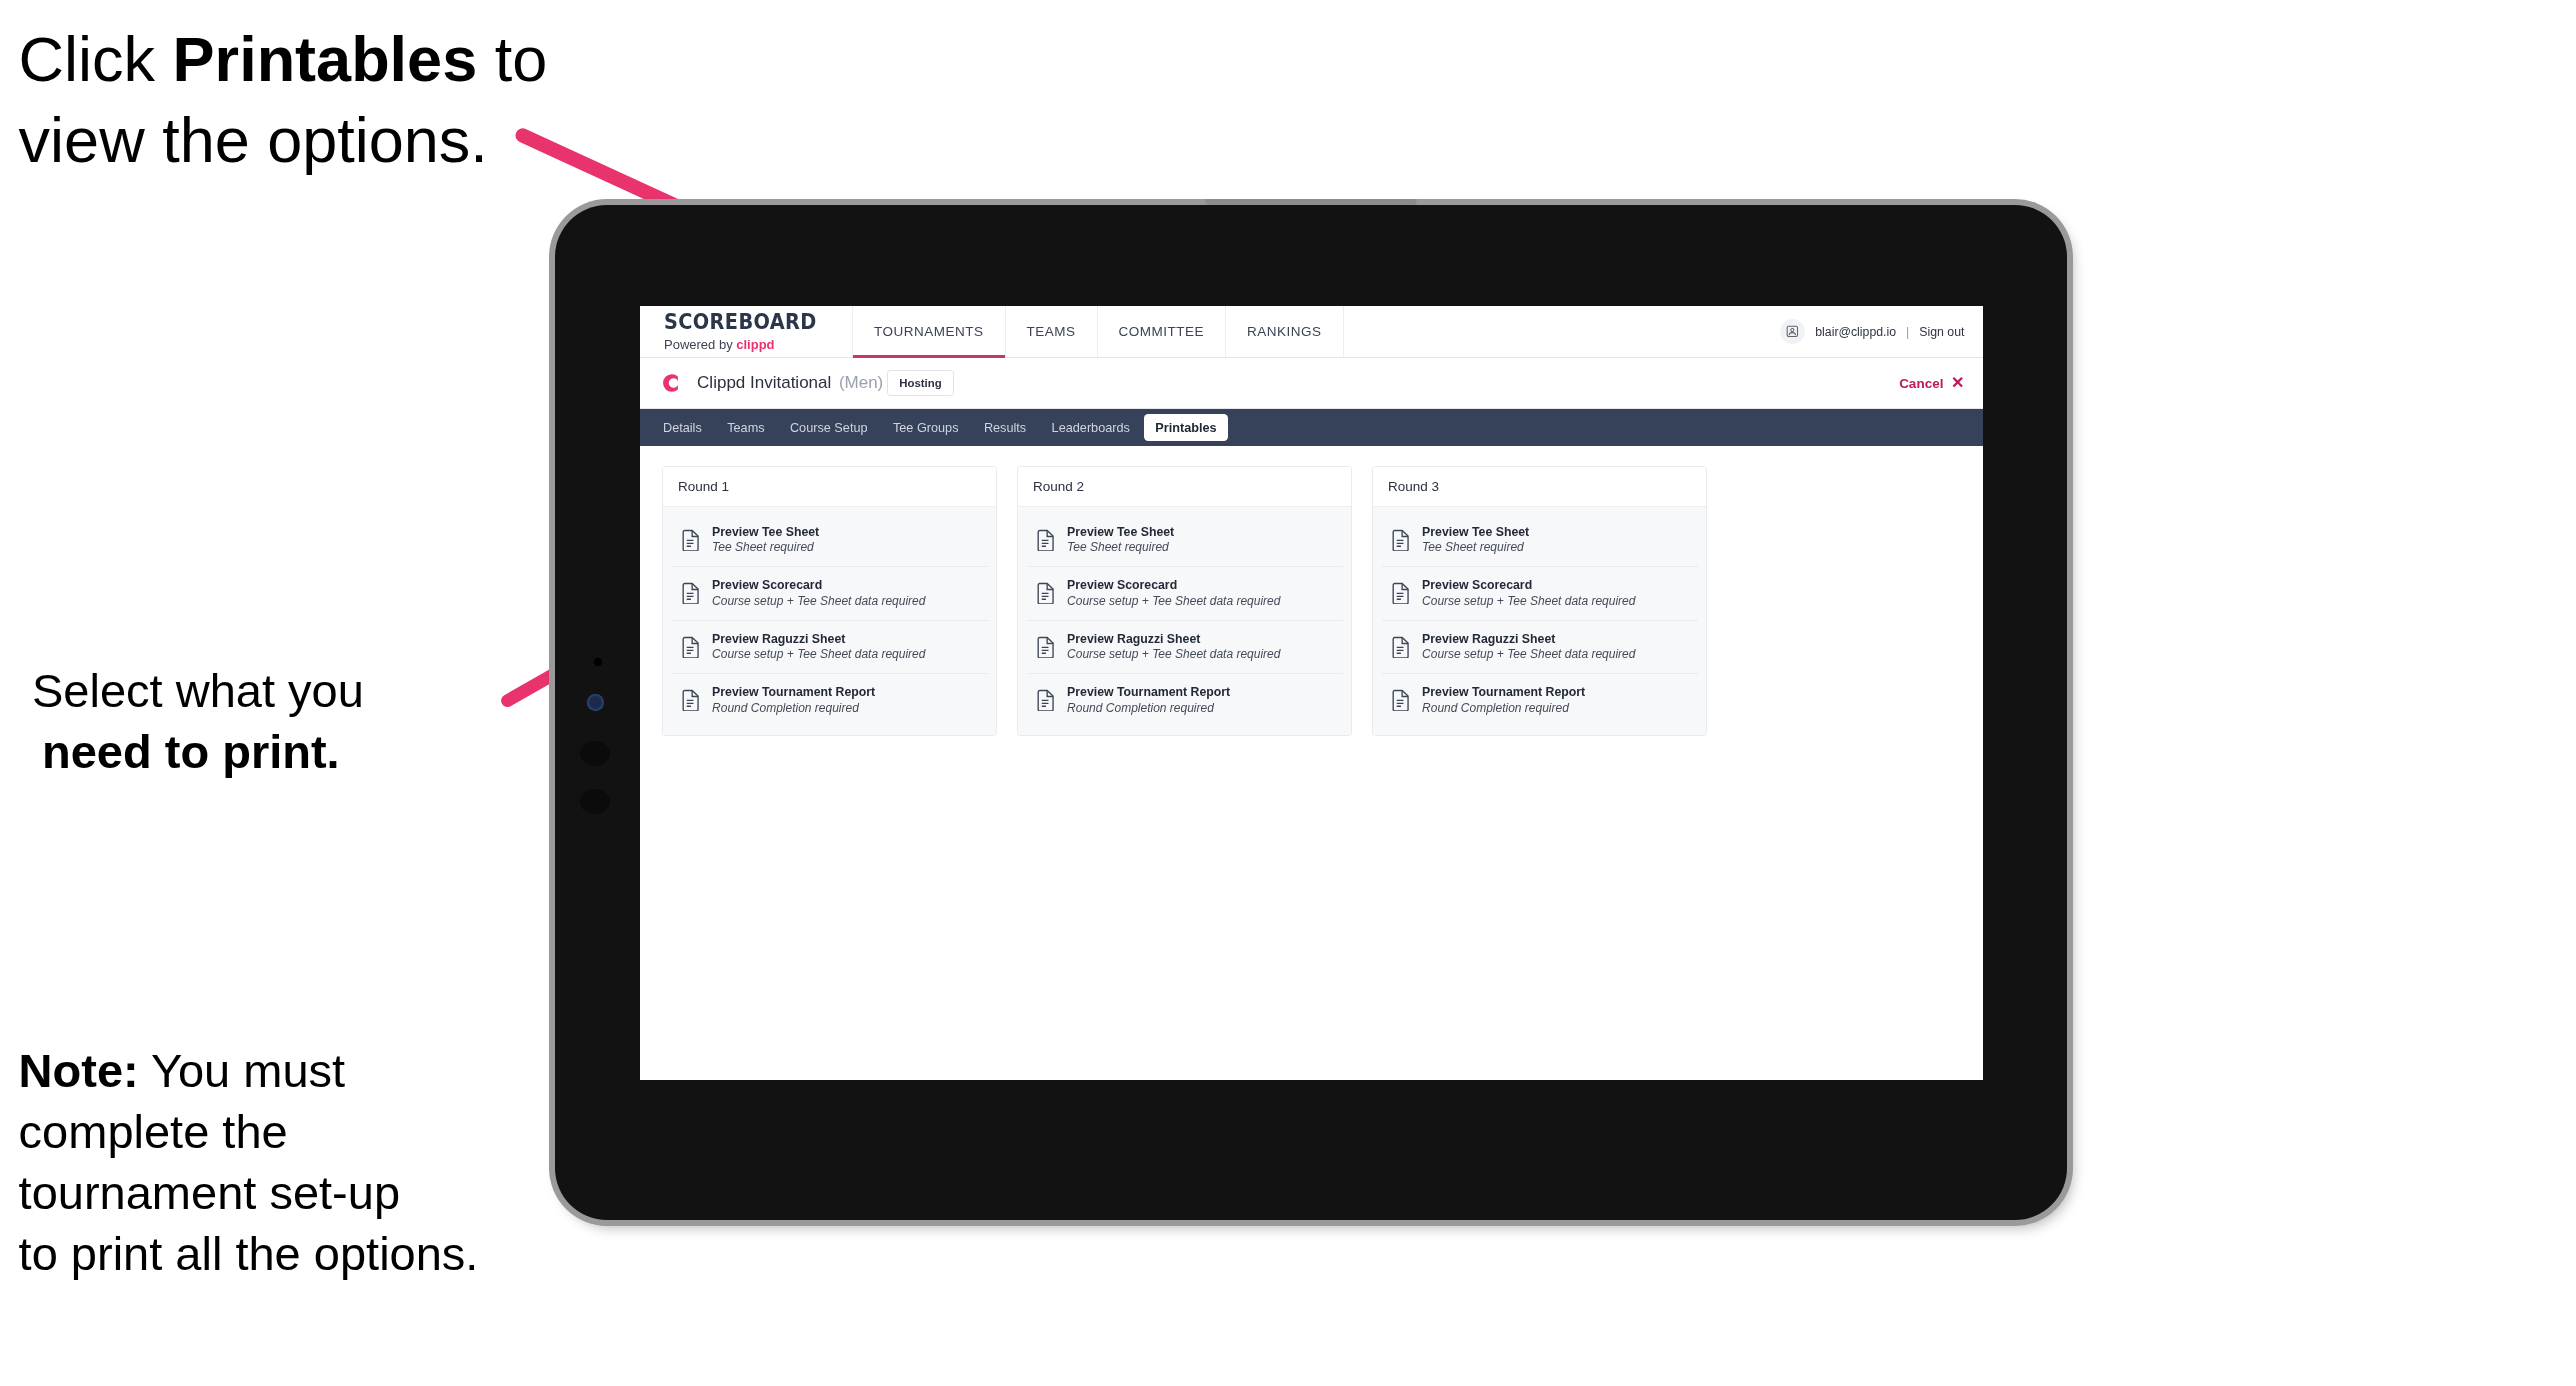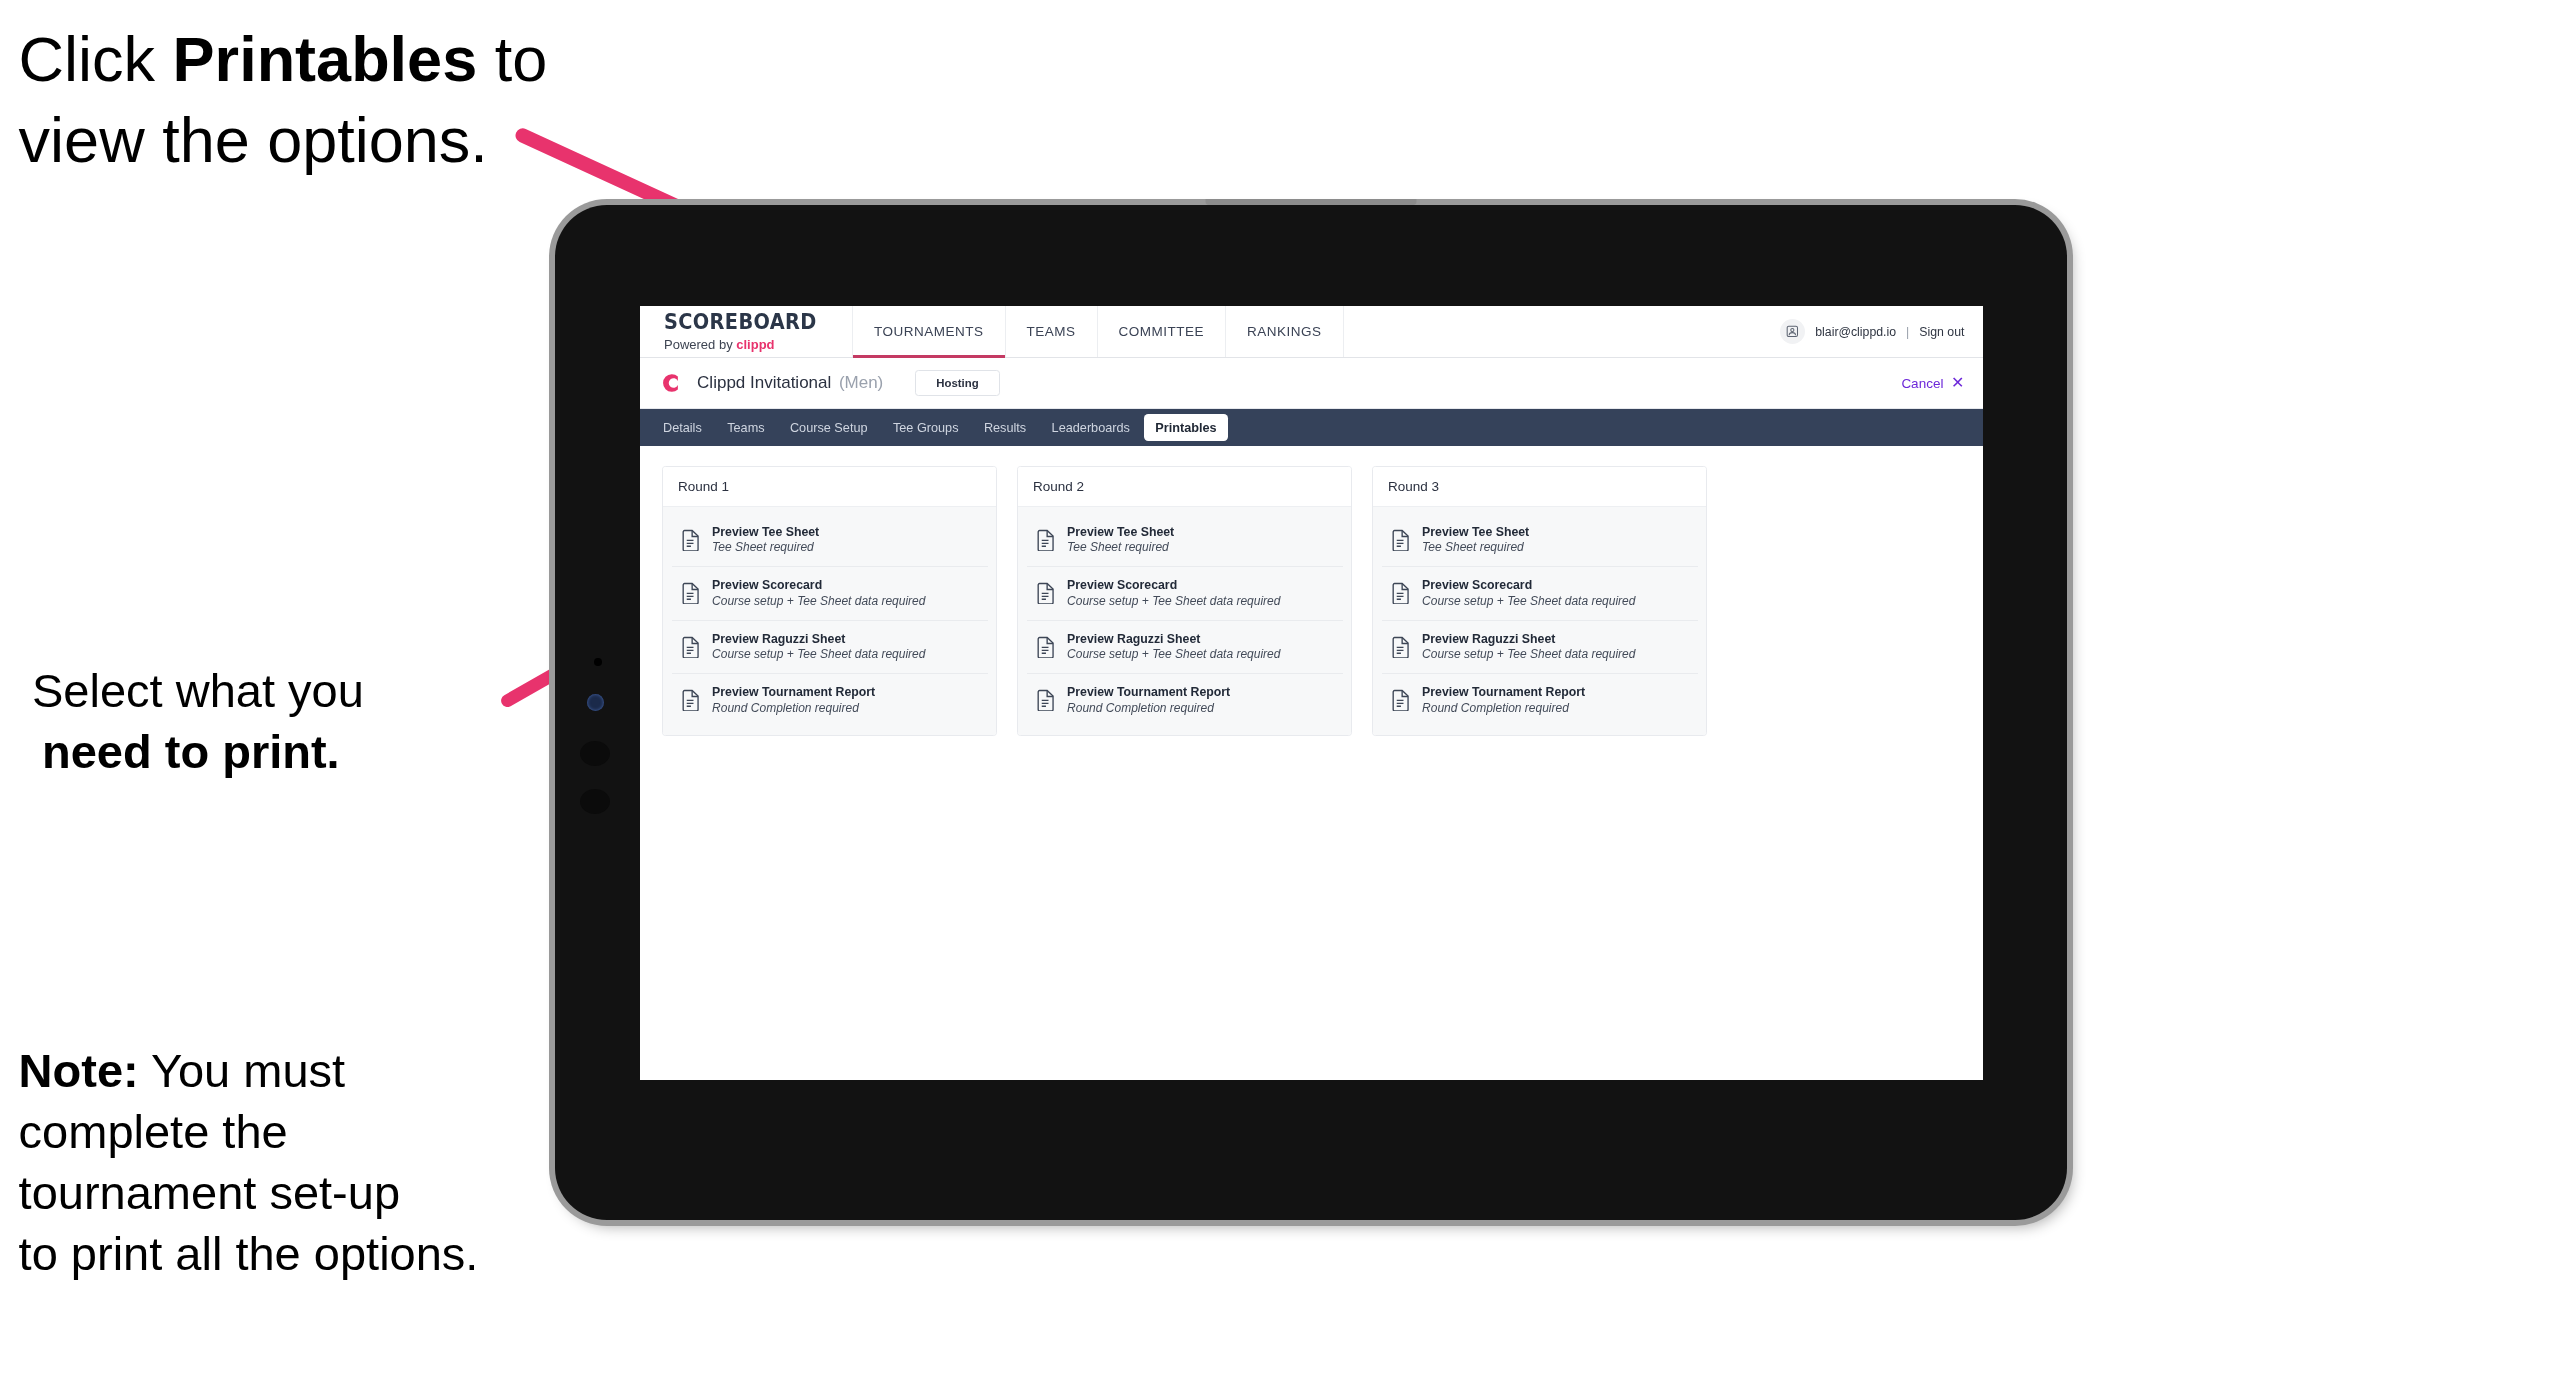--- a/index.html
+++ b/index.html
@@ -105,27 +105,27 @@
   }
   .clippd-c {
     width: 25px; height: 25px; margin-right: 13.5px; flex: none;
     display: flex; align-items: center; justify-content: center;
     color: #e8336d; font-weight: 700; font-size: 29px; line-height: 1;
     font-family: "DejaVu Sans", sans-serif;
   }
   .tour-title { font-size: 17px; color: #2b3140; }
   .tour-gender { font-size: 17px; color: #9aa1ad; margin-left: 7.6px; }
   .hosting-chip {
-    margin-left: 32px; padding: 6px 20px;
+    margin-left: 4px; padding: 6px 11px;
     border: 0.8px solid #e0e3e8; border-radius: 3.4px;
     font-size: 11.4px; font-weight: 700; color: #2b3140; background: #fff;
   }
   .cancel-btn {
     margin-left: auto; display: flex; align-items: center; gap: 7.6px;
-    font-size: 13.5px; color: #6d28d9;
+    font-size: 13.5px; color: #be185d; font-weight: bold;
   }
   .x-glyph { font-size: 16px; line-height: 1; }
 
   
   .tabbar {
     display: flex; align-items: center; gap: 3.4px;
     height: 37px; background: #35425a; padding: 0 12px;
   }
   .tab {
     padding: 6.8px 11px; font-size: 12.7px; color: #cfd5e0;

